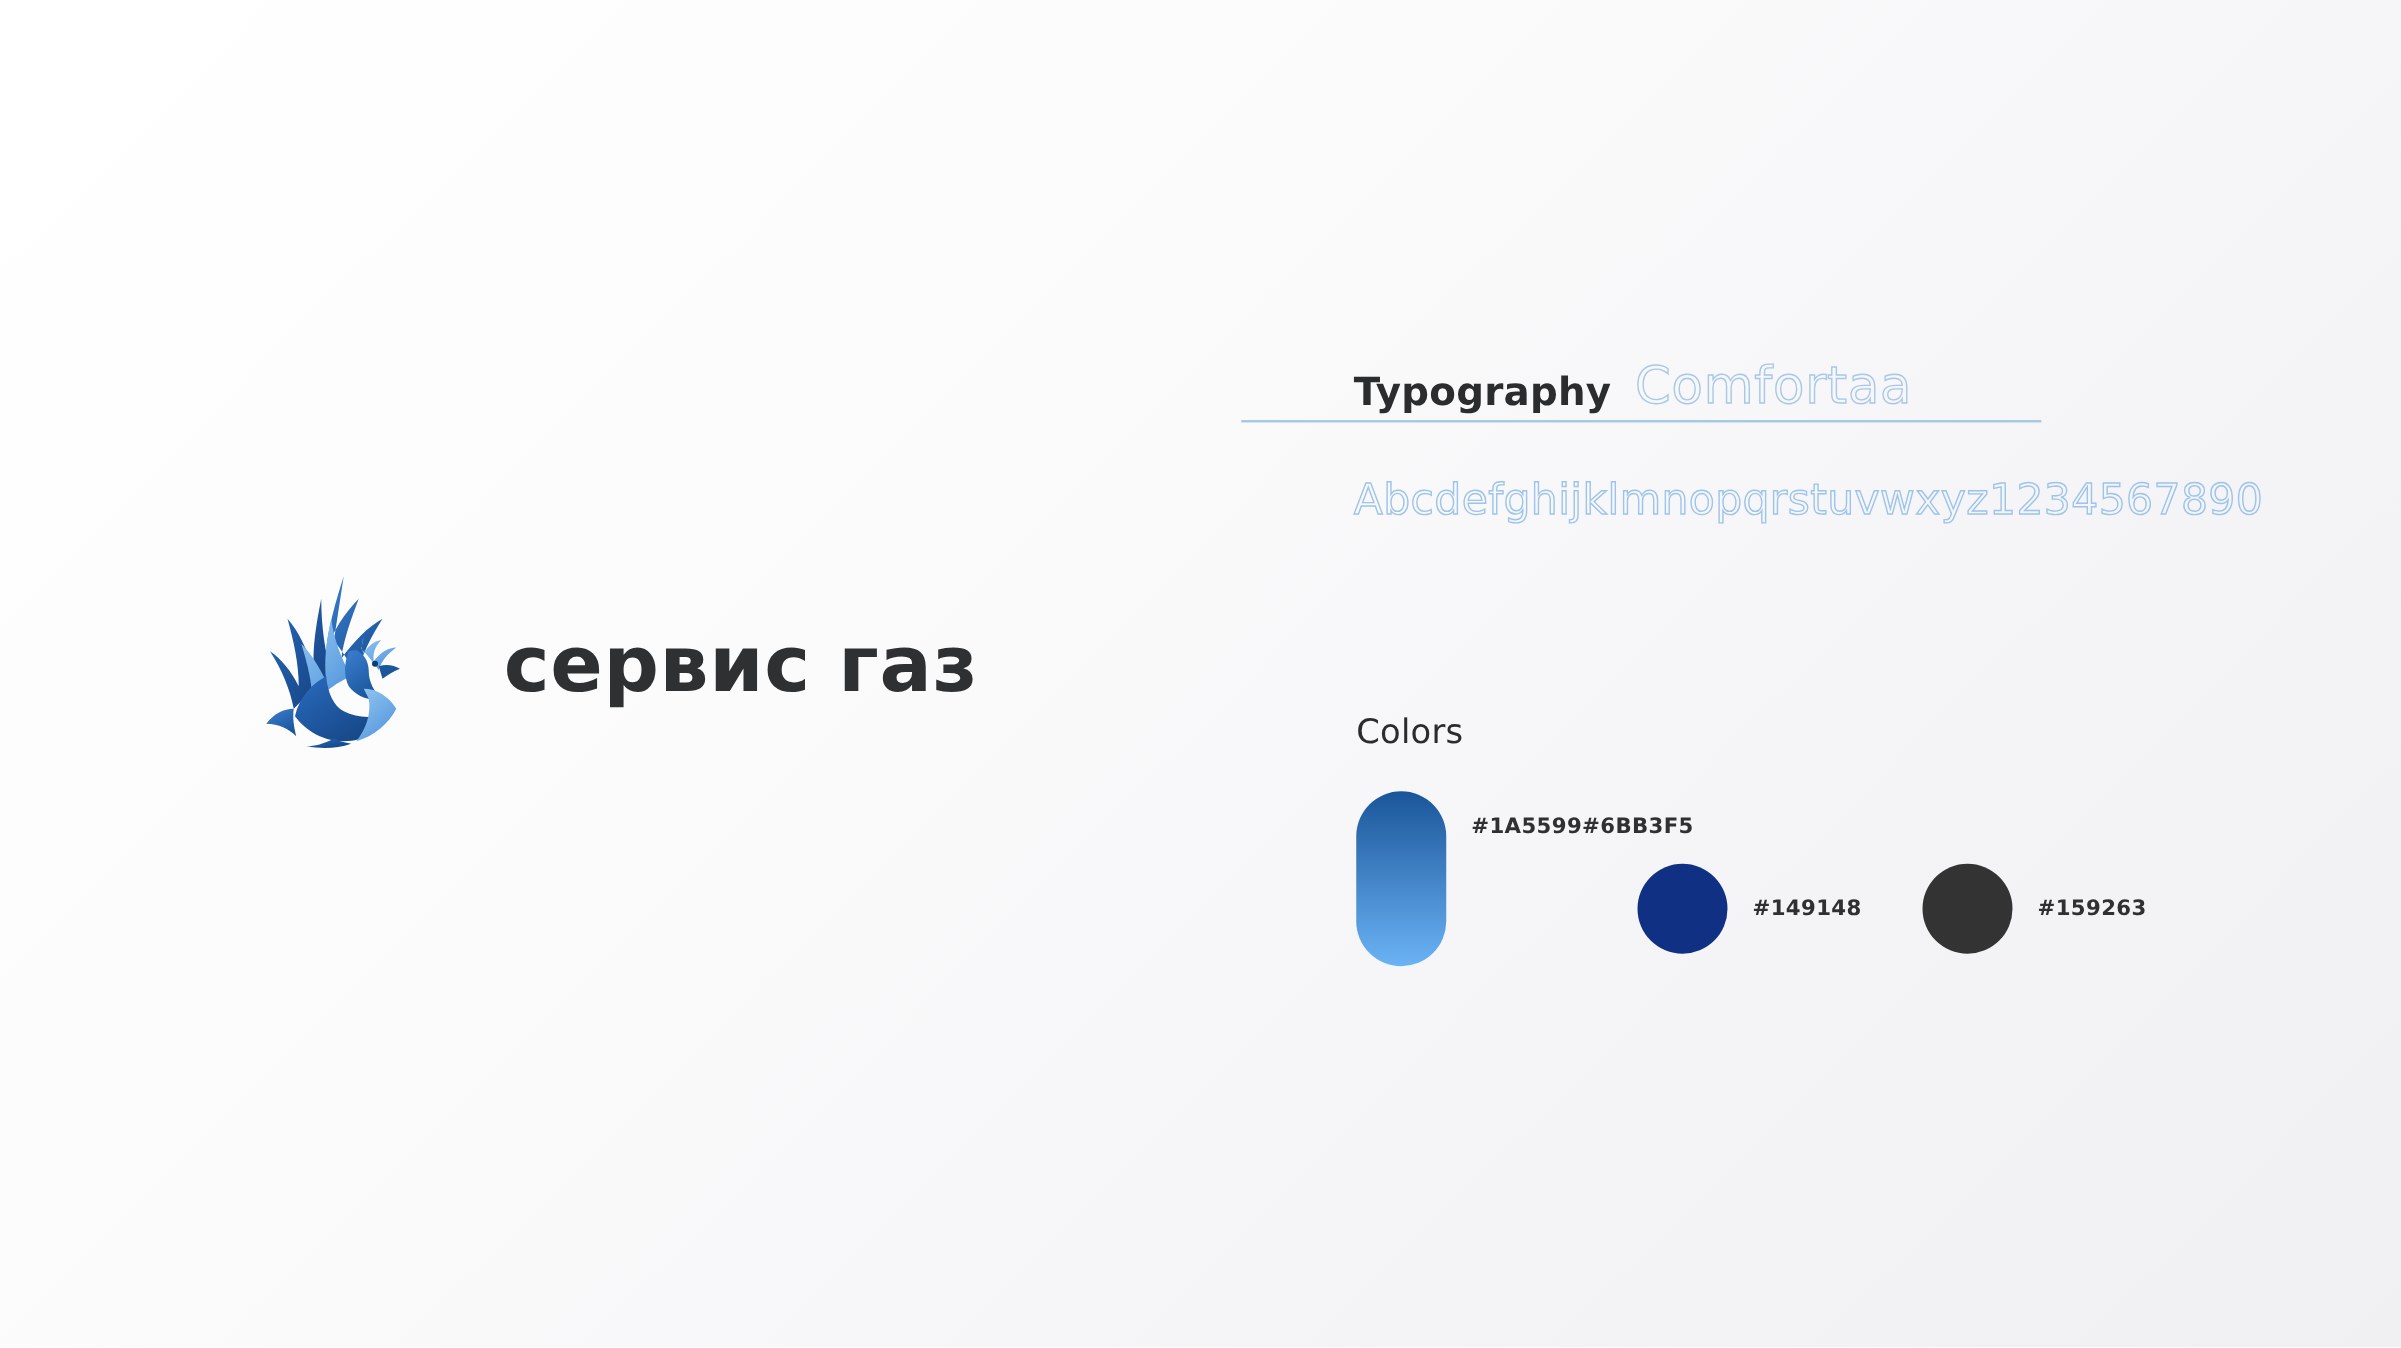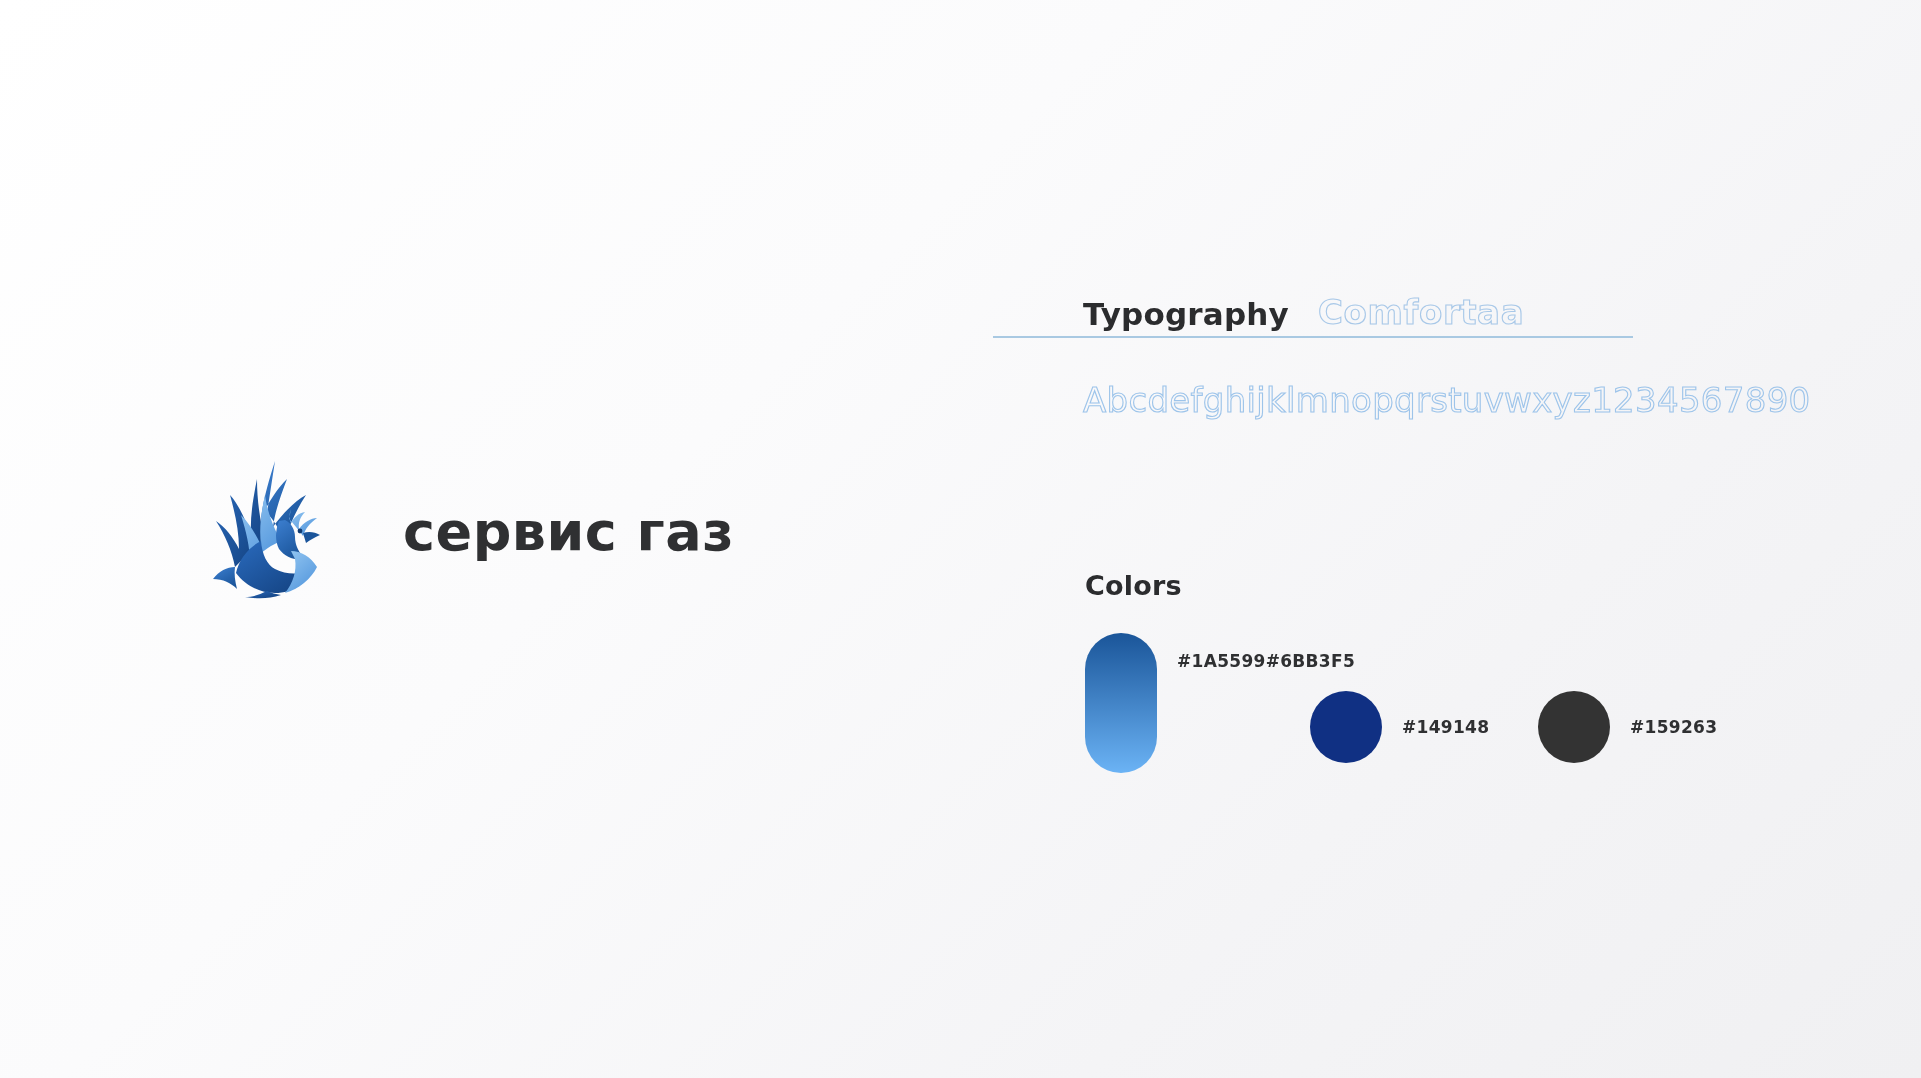--- a/index.html
+++ b/index.html
@@ -30,21 +30,21 @@
     align-items: center;
   }
   #logo-mark {
     width: 120px;
     height: 145px;
     flex: 0 0 auto;
   }
   #wordmark {
     margin-left: 78px;
     font-family: "DejaVu Sans", sans-serif;
-    font-size: 54px;
+    font-size: 62px;
     font-weight: 700;
     letter-spacing: 0.5px;
     color: #2f3032;
     white-space: nowrap;
     line-height: 1;
     transform: translateY(4px);
   }
 
   
   #typography-section {
@@ -62,24 +62,24 @@
     left: 90px;
     bottom: 2px;
     font-size: 31px;
     font-weight: 700;
     color: #2b2c2e;
     letter-spacing: 0.2px;
     white-space: nowrap;
   }
   #typeface-name {
     position: absolute;
-    left: 325px;
+    left: 315px;
     bottom: 2px;
-    font-size: 34px;
-    font-weight: 700;
+    font-size: 41px;
+    font-weight: 400;
     letter-spacing: 0.6px;
     white-space: nowrap;
     color: transparent;
     -webkit-text-stroke: 1.1px #a8c8e8;
     text-shadow: 0 0 0 rgba(0,0,0,0);
   }
   #typography-rule {
     width: 640px;
     height: 2px;
     background: #a9c9e2;
@@ -97,21 +97,21 @@
   }
 
   
   #colors-section {
     position: absolute;
     left: 1085px;
     top: 570px;
   }
   #colors-heading {
     font-size: 27px;
-    font-weight: 700;
+    font-weight: 400;
     color: #2b2c2e;
     letter-spacing: 0.2px;
   }
   #swatch-row {
     position: relative;
     margin-top: 32px;
     height: 190px;
   }
   .swatch-group {
     position: absolute;

